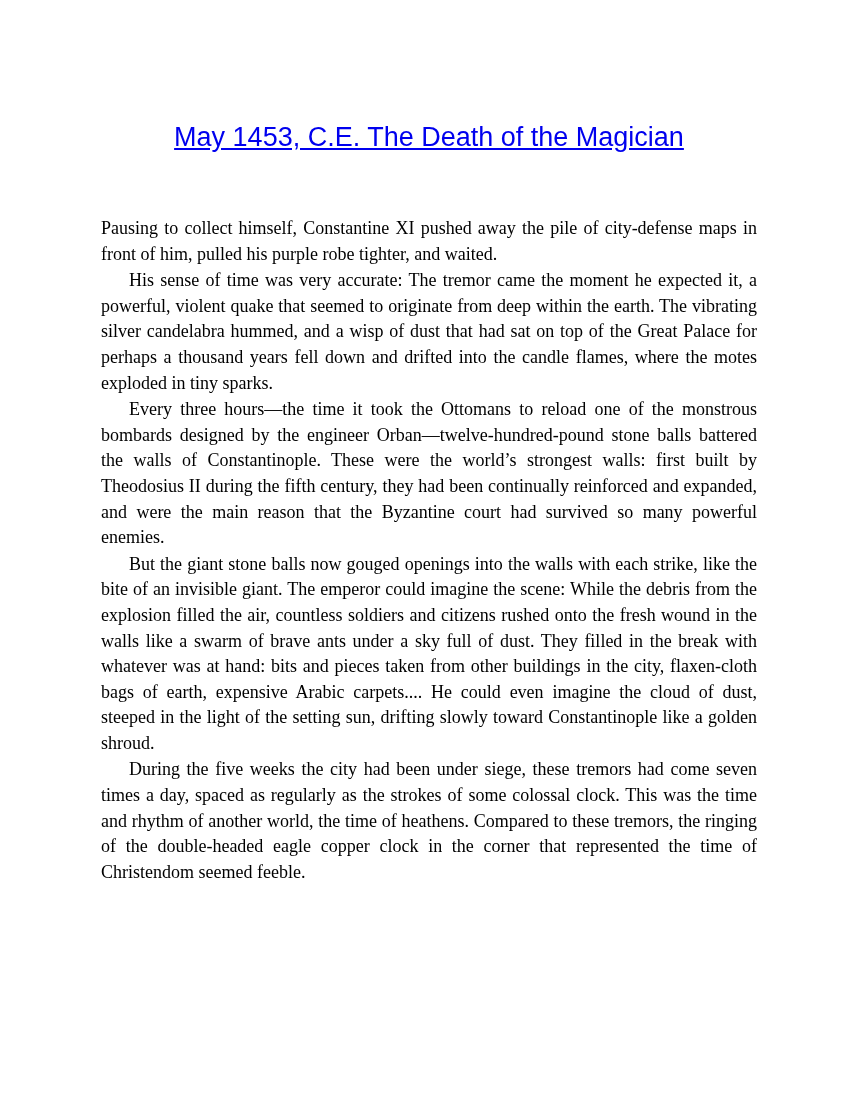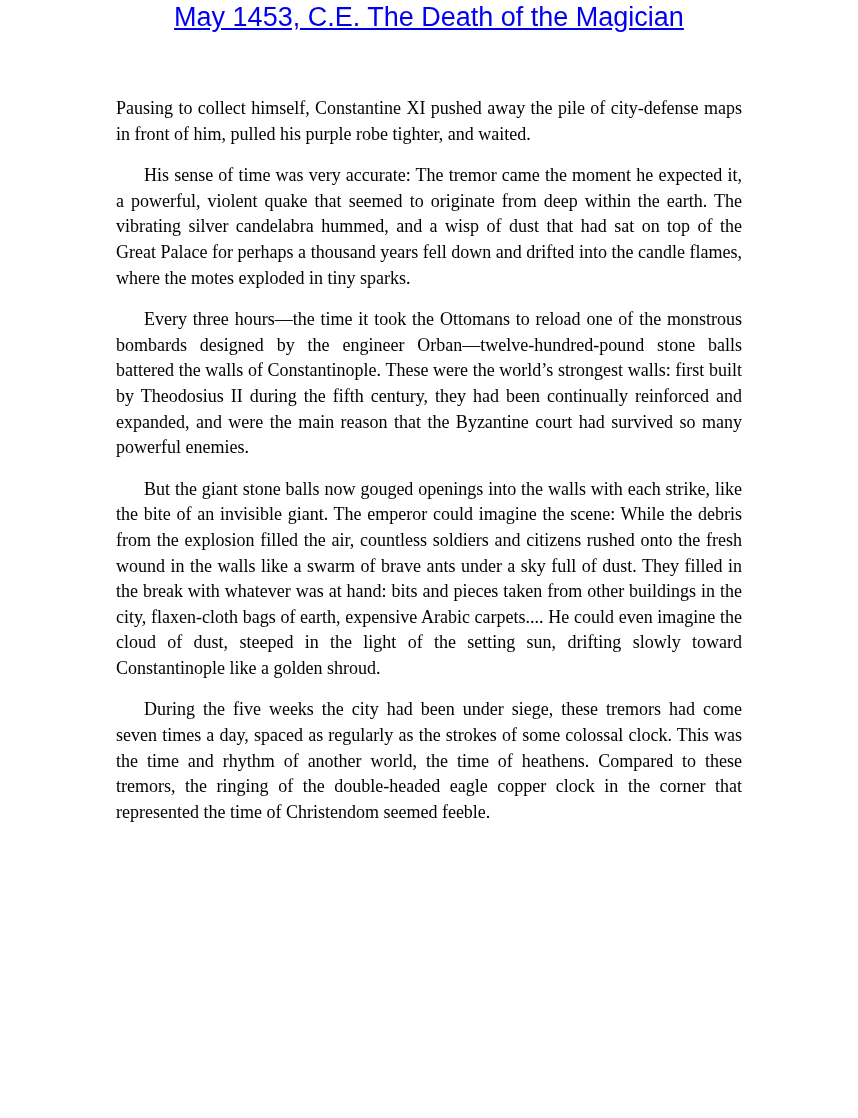--- a/index.html
+++ b/index.html
@@ -15,40 +15,41 @@
   }
   .page {
     position: relative;
     width: 858px;
     height: 1118px;
     background: #ffffff;
     overflow: hidden;
   }
   .chapter-heading {
     margin: 0;
+    padding-top: 120px;
     text-align: center;
     font-family: "Liberation Sans", sans-serif;
     font-size: 27px;
     font-weight: 400;
     line-height: 34px;
   }
   .chapter-heading a {
     color: #0000ee;
     text-decoration: underline;
     cursor: pointer;
   }
   .content {
     width: 658px;
     margin: 62px auto 0 auto;
     font-size: 18px;
     line-height: 25.6px;
     text-align: justify;
   }
   .content p {
-    margin: 16px;
+    margin: 1px;
     padding: 0;
     text-indent: 28px;
   }
   .content p.first {
     text-indent: 0;
   }
 </style>
 </head>
 <body>
 

